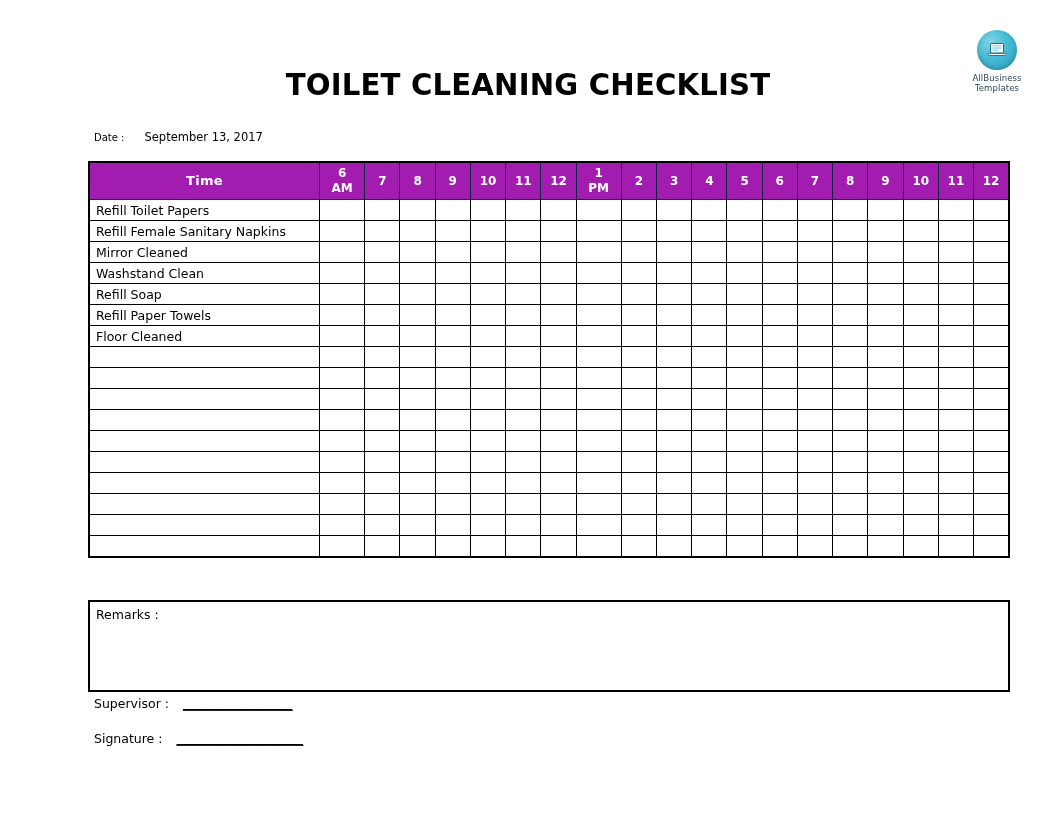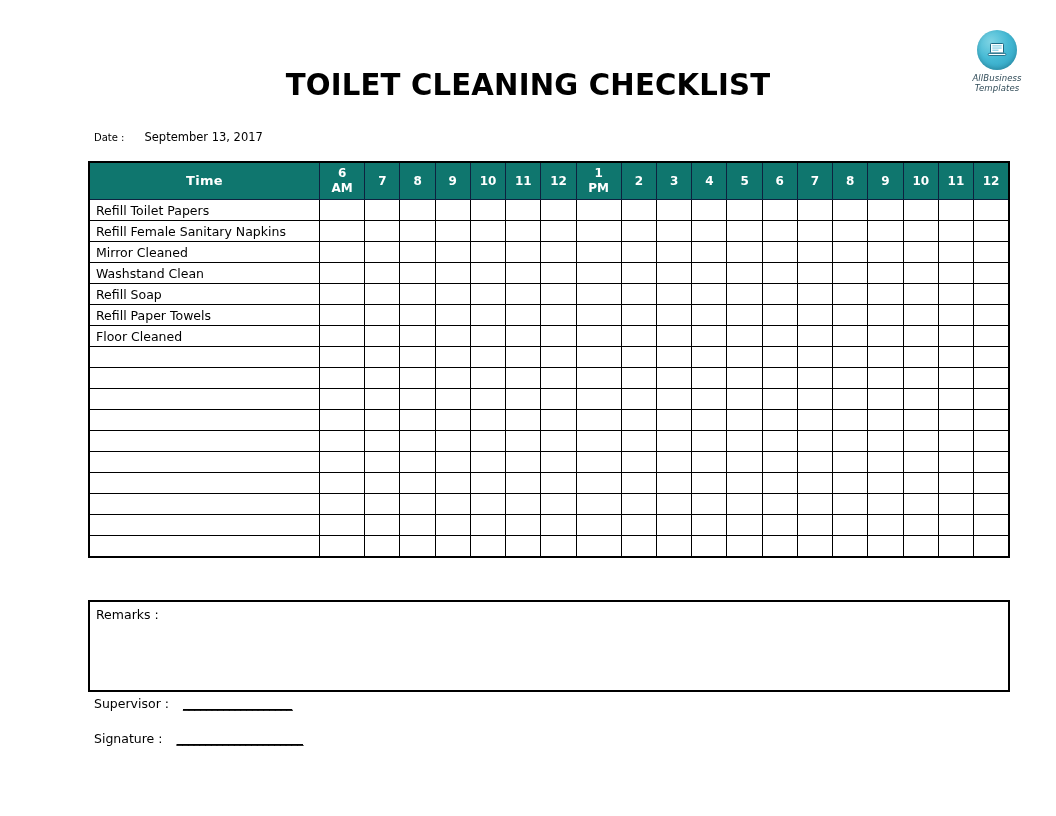--- a/index.html
+++ b/index.html
@@ -47,21 +47,20 @@
     width: 20px;
     height: 16px;
     display: block;
   }
   .logo-text {
     margin-top: 3px;
     font-size: 8.5px;
     color: #2f4a57;
     letter-spacing: .1px;
     line-height: 1.18;
-    font-style: italic;
   }
   .logo-text span { display: block; }
 
   
   .title {
     position: absolute;
     left: 0;
     top: 66px;
     width: 1056px;
     text-align: center;
@@ -98,21 +97,21 @@
     table-layout: fixed;
     width: 922px;
     border: 2px solid #000;
   }
   table.grid th, table.grid td {
     border: 1px solid #000;
     padding: 0;
     margin: 0;
   }
   table.grid thead th {
-    background: #0f766e;
+    background: #a21caf;
     color: #ffffff;
     font-size: 12px;
     font-weight: bold;
     height: 36px;
     line-height: 1.25;
     text-align: center;
     vertical-align: middle;
     border-color: #0d2340;
     border-top: none;
   }

